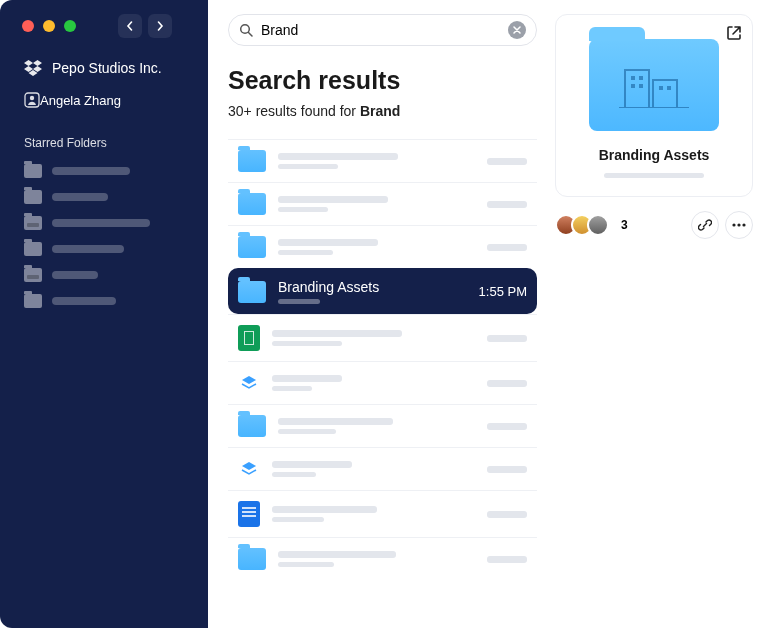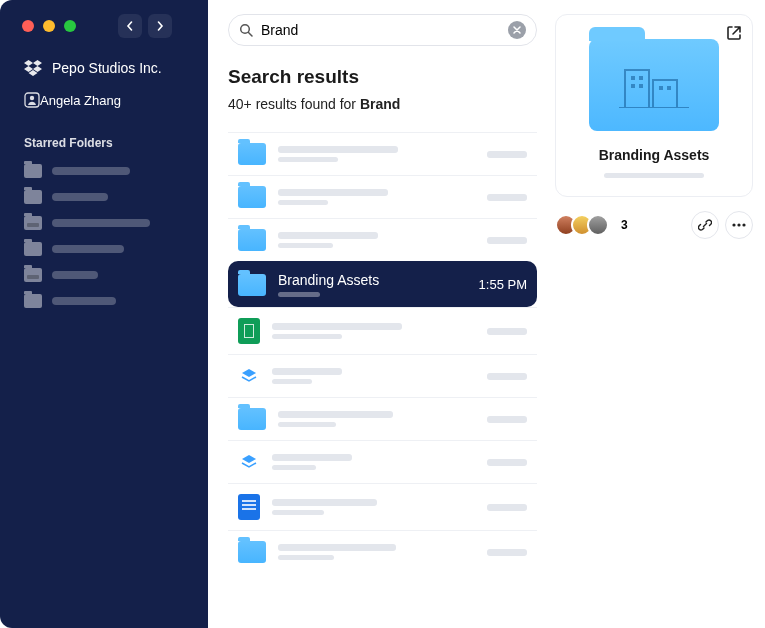--- a/index.html
+++ b/index.html
@@ -10,41 +10,41 @@
 .sidebar { width: 208px; background: #14204a; color: #fff; display: flex; flex-direction: column; padding: 12px 18px; position: relative; }
 .window-controls { display: flex; gap: 9px; align-items: center; padding: 2px 4px 6px; }
 .wc { width: 12px; height: 12px; border-radius: 50%; }
 .wc-red { background: #ff5f57; }
 .wc-yellow { background: #febc2e; }
 .wc-green { background: #28c840; }
 .nav-arrows { display: flex; gap: 6px; margin-left: auto; margin-right: 14px; }
 .nav-btn { width: 24px; height: 24px; border-radius: 6px; background: rgba(255,255,255,.08); display: flex; align-items: center; justify-content: center; cursor: pointer; }
 .workspace { display: flex; align-items: center; gap: 10px; padding: 16px 6px 6px; font-size: 14px; font-weight: 500; }
 .user-row { display: flex; align-items: center; padding: 10px 6px; font-size: 13px; }
-.section-title { font-size: 12px; color: rgba(255,255,255,.85); padding: 18px 6px 10px; font-weight: 700; }
+.section-title { font-size: 12px; color: rgba(255,255,255,.85); padding: 18px 6px 10px; font-weight: 400; }
 .starred-list { display: flex; flex-direction: column; gap: 4px; }
 .starred-item { display: flex; align-items: center; gap: 10px; padding: 4px 6px; }
 .starred-icon { width: 18px; height: 14px; border-radius: 2px; background: rgba(255,255,255,.45); position: relative; }
 .starred-icon::before { content:""; position:absolute; top:-3px; left:0; width:8px; height:3px; background: rgba(255,255,255,.45); border-radius: 1px 1px 0 0; }
 .starred-icon.hasbar::after { content:""; position:absolute; left:3px; right:3px; bottom:3px; height:4px; background: rgba(0,0,0,.25); border-radius:1px; }
 .starred-bar { height: 8px; border-radius: 4px; background: rgba(255,255,255,.25); }
 .account-box { margin-top: auto; border: 1px solid rgba(255,255,255,.25); border-radius: 10px; padding: 8px 10px; display:flex; align-items:center; gap:10px; }
 .avatar-sm { width: 26px; height: 26px; border-radius:50%; background:#555; flex-shrink:0; background-image: radial-gradient(circle at 50% 35%, #f0c0a0 30%, transparent 31%), linear-gradient(#333,#333); }
 .acct-text { display:flex; flex-direction:column; font-size:11px; line-height:1.3; overflow:hidden; }
 .acct-name { font-weight:600; font-size:12px; }
 .acct-email { color: rgba(255,255,255,.6); }
 .acct-caret { margin-left:auto; }
 
 
 .main { flex:1; padding: 14px 12px 0 20px; display:flex; gap: 18px; overflow:hidden; }
 .results-col { flex:1; min-width:0; display:flex; flex-direction:column; }
 .search-box { border:1px solid #e2e4ea; border-radius:18px; height:32px; display:flex; align-items:center; padding:0 10px; gap:8px; margin-bottom: 20px; }
 .search-box input { border:none; outline:none; flex:1; font-size:14px; background:transparent; }
 .clear-btn { width:18px; height:18px; border-radius:50%; background:#9ba0a9; color:#fff; display:flex; align-items:center; justify-content:center; font-size:12px; cursor:pointer; }
-.heading { font-size:19px; font-weight:700; margin-bottom:8px; color:#1a1a1a; }
+.heading { font-size:25px; font-weight:700; margin-bottom:8px; color:#1a1a1a; }
 .subheading { font-size:14px; color:#222; margin-bottom:20px; }
 .subheading b { font-weight:700; }
 .columns-head { display:flex; font-size:13px; font-weight:600; color:#1a1a1a; padding: 0 8px 12px; }
 .col-name { flex:1; }
 .col-mod { width:80px; text-align:right; }
 .result-list { display:flex; flex-direction:column; overflow-y:auto; }
 .result-item { display:flex; align-items:center; gap:12px; padding:10px 10px; border-top:1px solid #eef0f4; cursor:pointer; }
 .result-item.selected { background:#14204a; color:#fff; border-radius:10px; border-top:1px solid transparent; }
 .ri-icon { width:28px; height:22px; flex-shrink:0; border-radius:3px; position:relative; }
 .ri-icon.folder { background: linear-gradient(#63c1ff,#48b5ff); }
@@ -162,21 +162,21 @@
         <input type="text" value="Brand" style="">
         <div class="clear-btn">
           <svg width="8" height="8" viewBox="0 0 8 8">
               <path d="M1 1l6 6M7 1l-6 6" stroke="#fff" stroke-width="1.5" stroke-linecap="round"></path>
             </svg>
         </div>
       </div>
 
       <h1 class="heading">Search results</h1>
       <p class="subheading">
-        <span>40+ results found for </span><b>Brand</b>
+        <span>30+ results found for </span><b>Brand</b>
       </p>
 
 
       <div class="result-list" id="result-list">
           <div class="result-item">
             <div class="ri-icon folder"></div>
             <div class="ri-body">
               <div class="ri-placeholder" style="width: 120px;"></div>
               <div class="ri-placeholder" style="width: 60px; height: 5px;"></div>
             </div>

